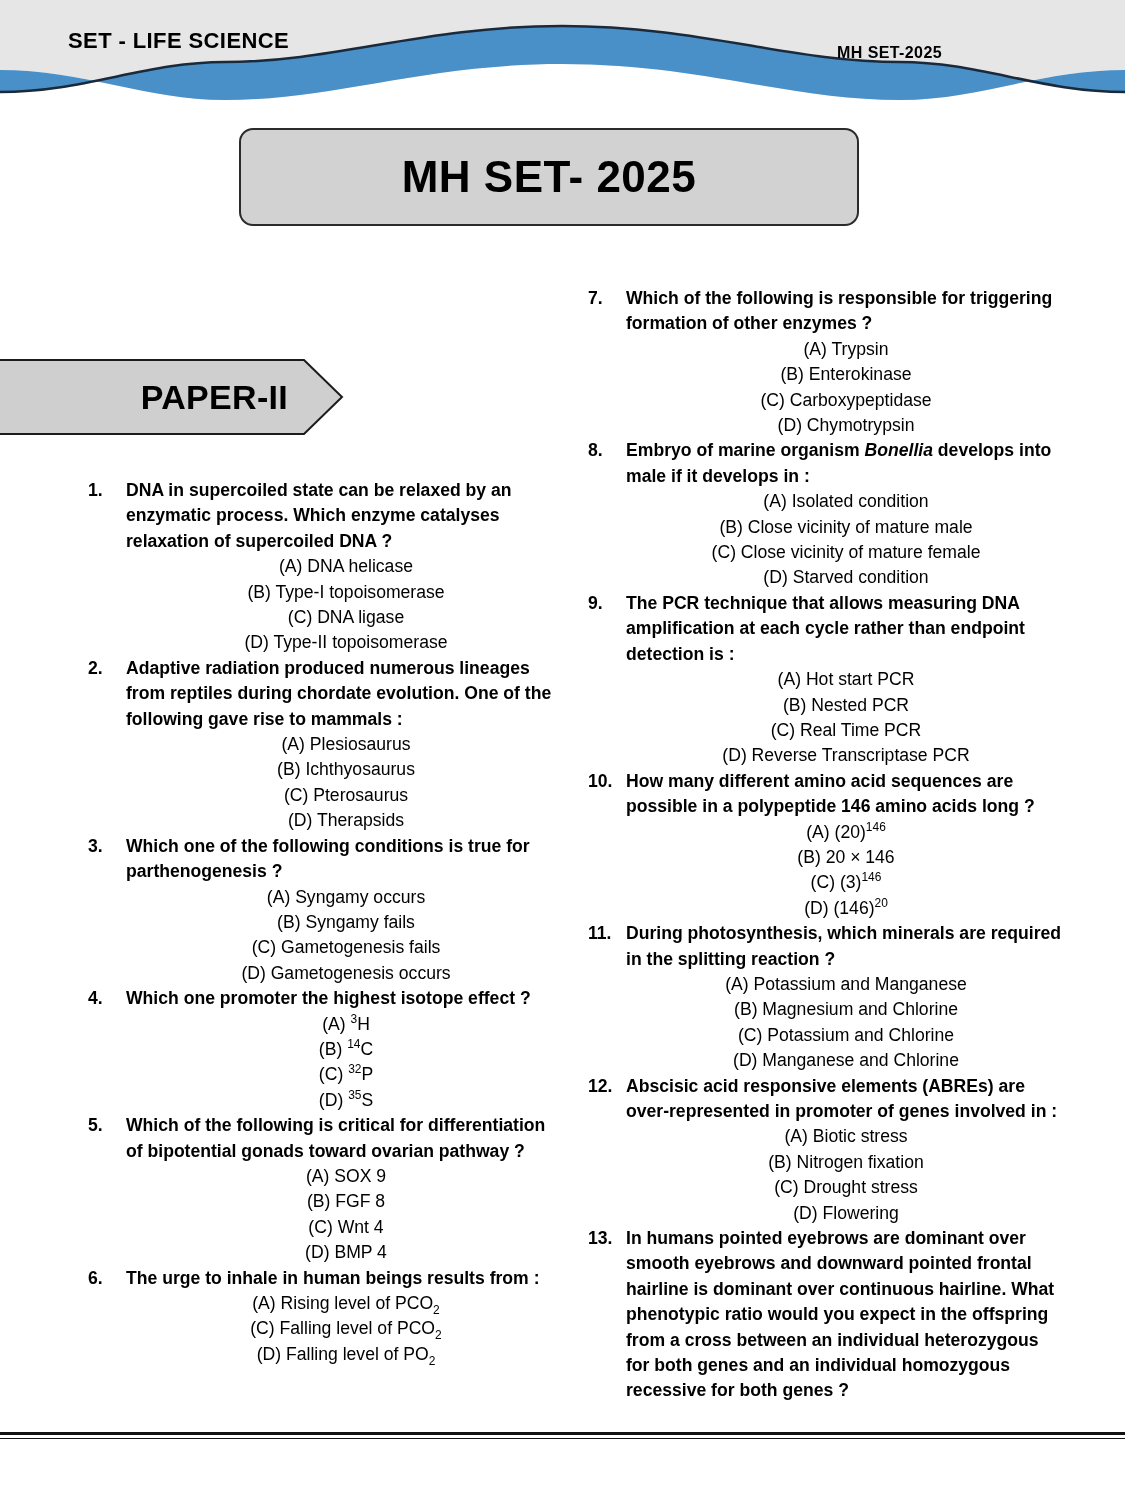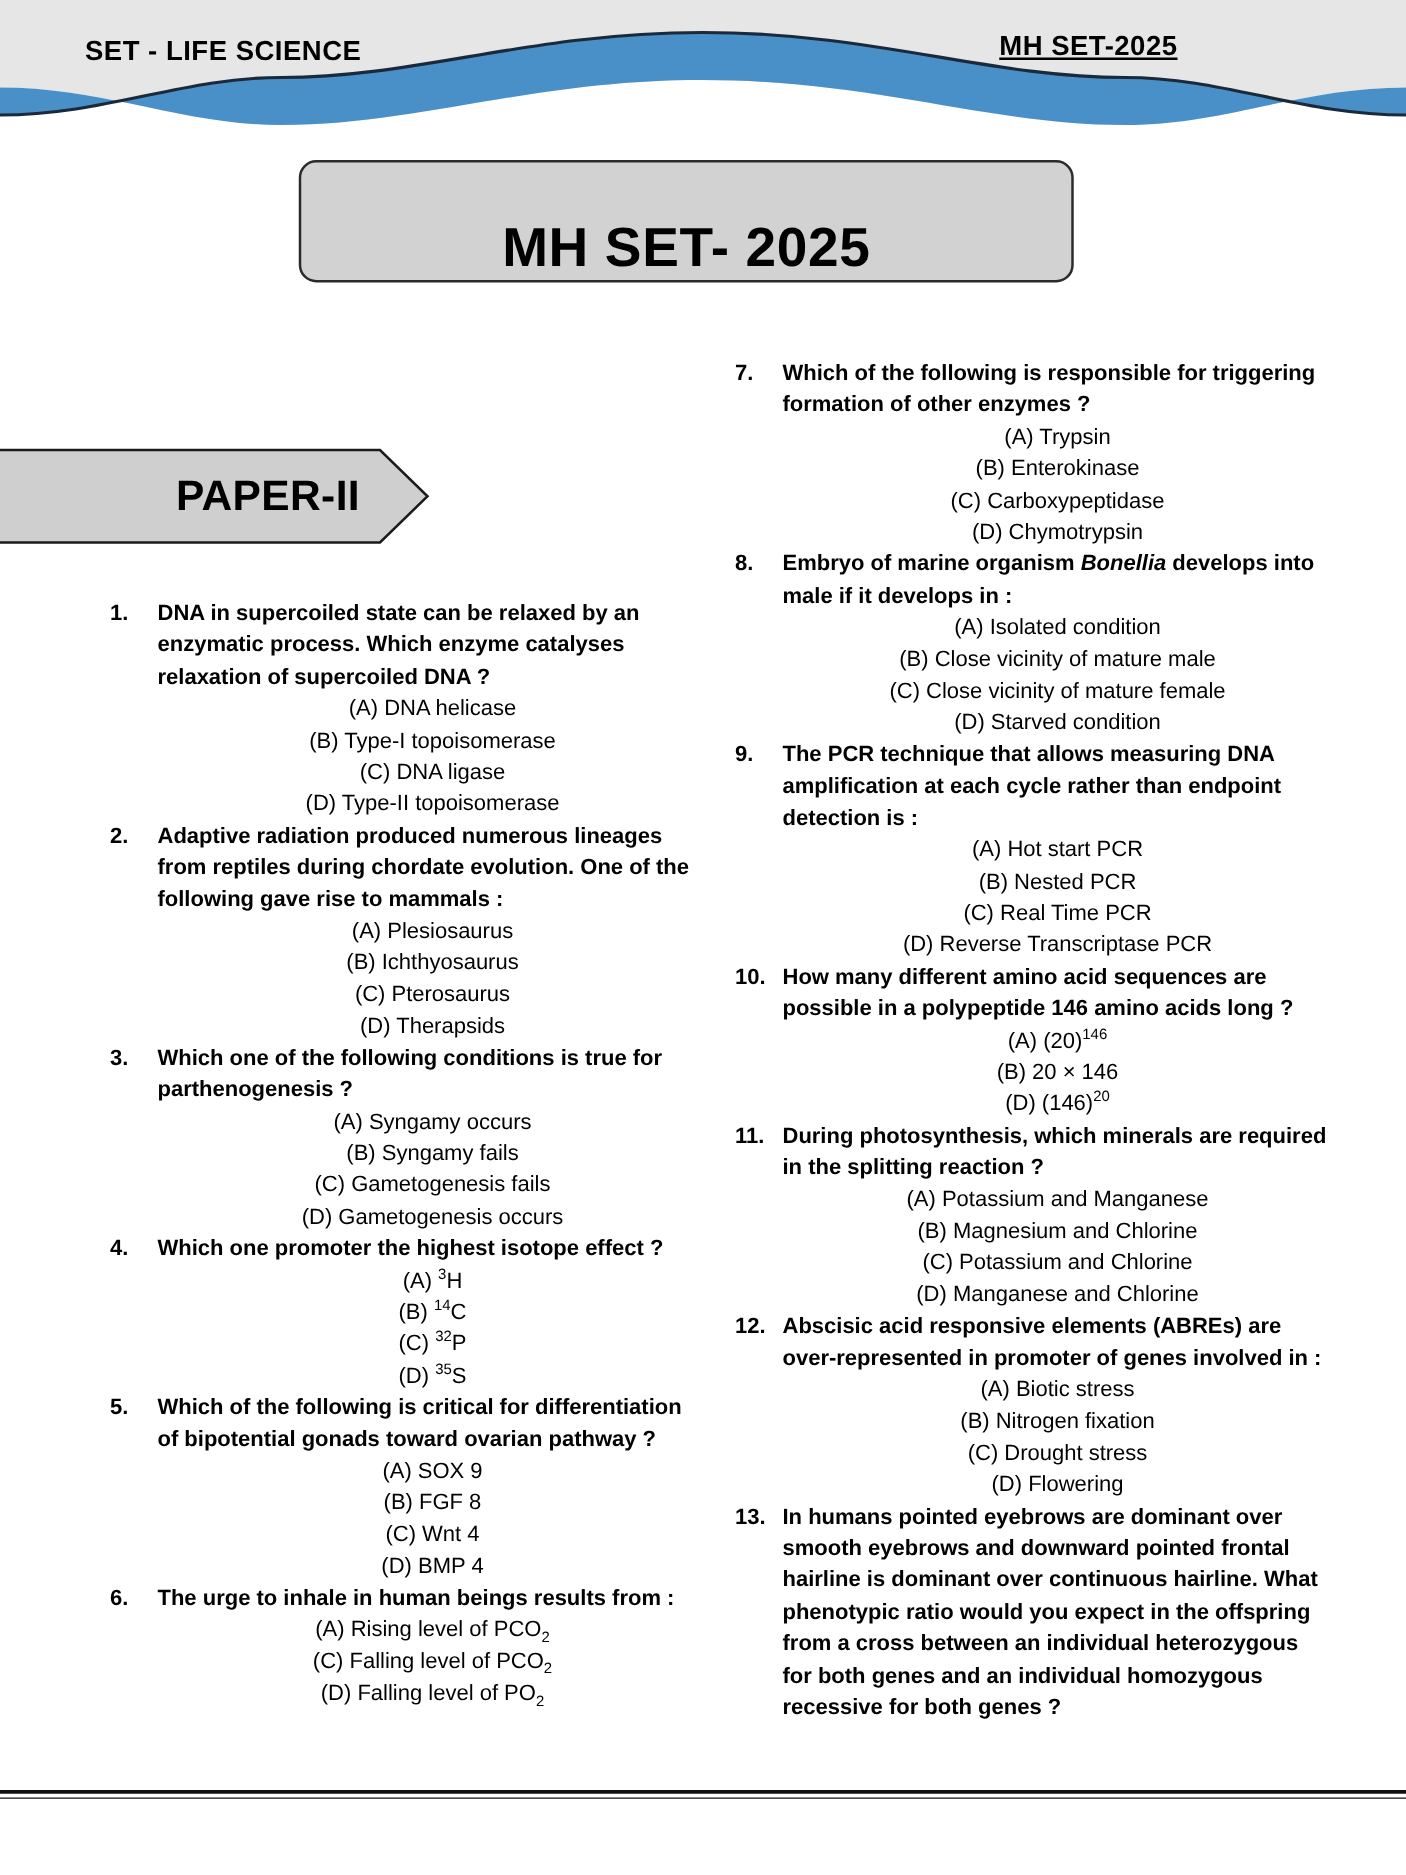--- a/index.html
+++ b/index.html
@@ -33,40 +33,39 @@
     left: 68px;
     top: 28px;
     font-size: 22px;
     font-weight: bold;
     letter-spacing: 0.4px;
     white-space: nowrap;
   }
   .header-right-title {
     position: absolute;
     right: 36px;
-    top: 24px;
-    font-size: 22px;
+    top: 44px;
+    font-size: 16px;
     font-weight: bold;
     letter-spacing: 0.4px;
     white-space: nowrap;
-    text-decoration: underline;
   }
 
   
   .exam-title-box {
     position: absolute;
     left: 239px;
     top: 128px;
     width: 620px;
     height: 98px;
     background: #d2d2d2;
     border: 2px solid #2b2b2b;
     border-radius: 14px;
     display: flex;
-    align-items: flex-end;
+    align-items: center;
     justify-content: center;
     box-sizing: border-box;
   }
   .exam-title-text {
     font-size: 44px;
     font-weight: bold;
     letter-spacing: 0.5px;
   }
 
   
@@ -268,20 +267,21 @@
       <div class="opt">(C) Real Time PCR</div>
       <div class="opt">(D) Reverse Transcriptase PCR</div>
     </div>
     <div class="q-block">
       <div class="q-head">
         <span class="q-num">10.</span>
         <span class="q-text">How many different amino acid sequences are possible in a polypeptide 146 amino acids long ?</span>
       </div>
       <div class="opt">(A) (20)<sup>146</sup></div>
       <div class="opt">(B) 20 × 146</div>
+      <div class="opt">(C) (3)<sup>146</sup></div>
       <div class="opt">(D) (146)<sup>20</sup></div>
     </div>
     <div class="q-block">
       <div class="q-head">
         <span class="q-num">11.</span>
         <span class="q-text">During photosynthesis, which minerals are required in the splitting reaction ?</span>
       </div>
       <div class="opt">(A) Potassium and Manganese</div>
       <div class="opt">(B) Magnesium and Chlorine</div>
       <div class="opt">(C) Potassium and Chlorine</div>

